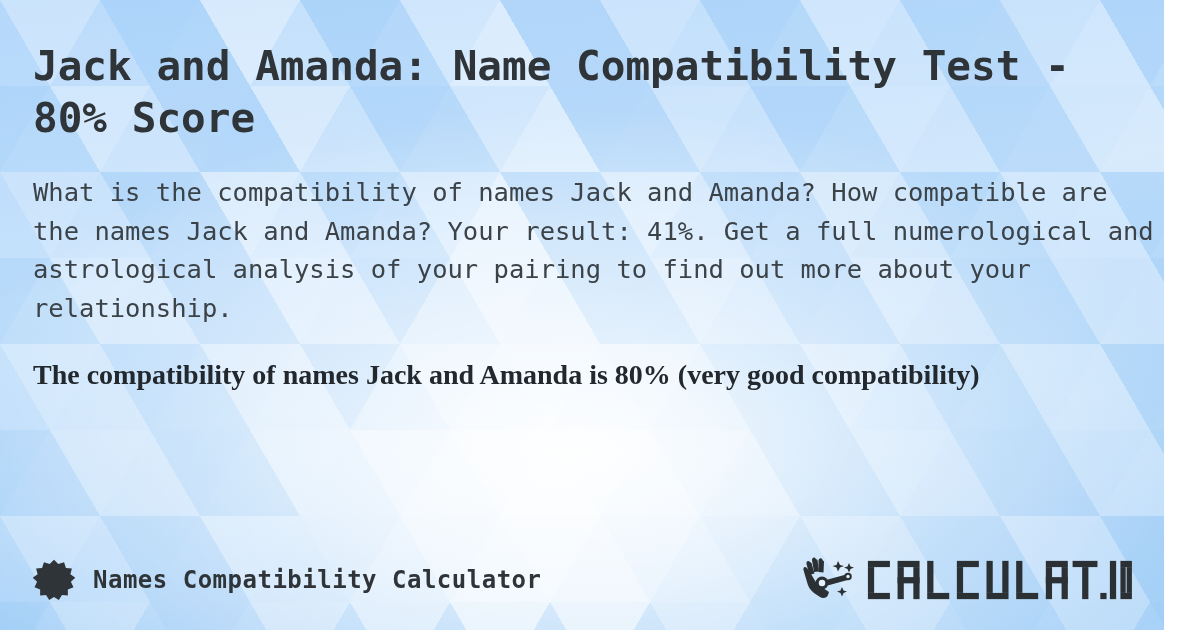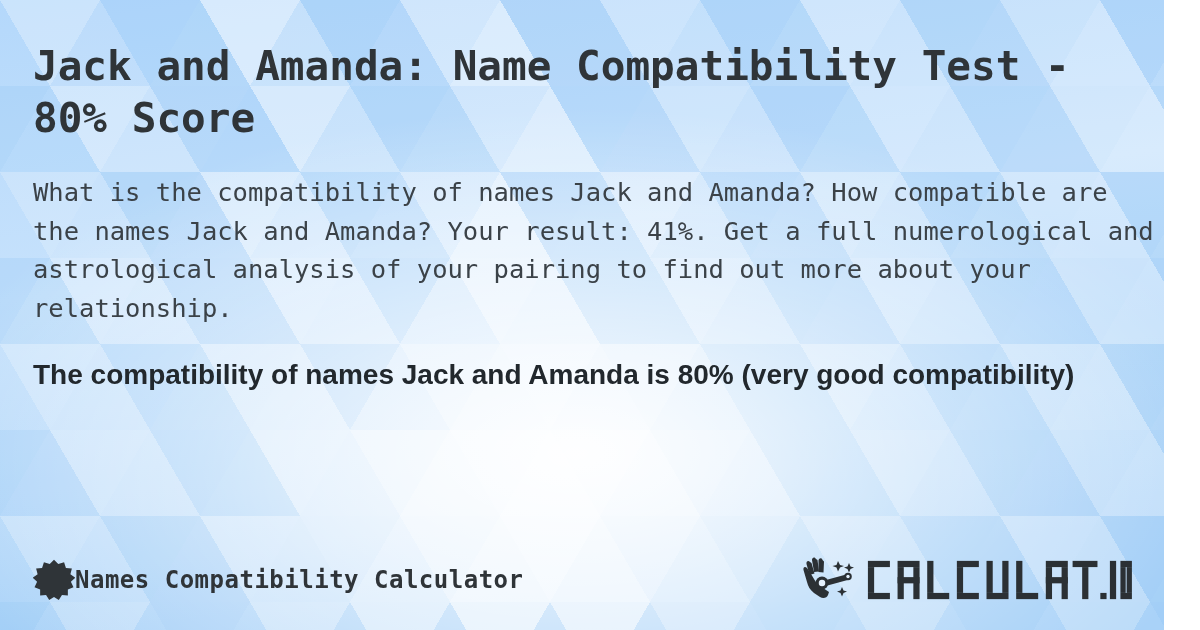--- a/index.html
+++ b/index.html
@@ -57,21 +57,21 @@
     font-family: "DejaVu Sans Mono", "Liberation Mono", monospace;
     font-weight: normal;
     font-size: 25.5px;
     line-height: 1.52;
     color: #3b4248;
     margin: 28px 0 0 0;
     max-width: 1140px;
   }
 
   #result-line {
-    font-family: Liberation Sans, sans-serif;
+    font-family: Liberation Serif, serif;
     font-weight: bold;
     font-size: 28px;
     line-height: 1.47;
     color: #22282d;
     margin: 26px 0 0 0;
     max-width: 1140px;
   }
 
   
   #footer {
@@ -82,20 +82,21 @@
     height: 56px;
     display: flex;
     align-items: center;
     justify-content: space-between;
     z-index: 3;
   }
 
   #brand-left {
     display: flex;
     align-items: center;
+    gap: 18px;
     text-align: right;
   }
 
   #badge-icon {
     width: 42px;
     height: 42px;
     flex: 0 0 42px;
     display: block;
   }
 

